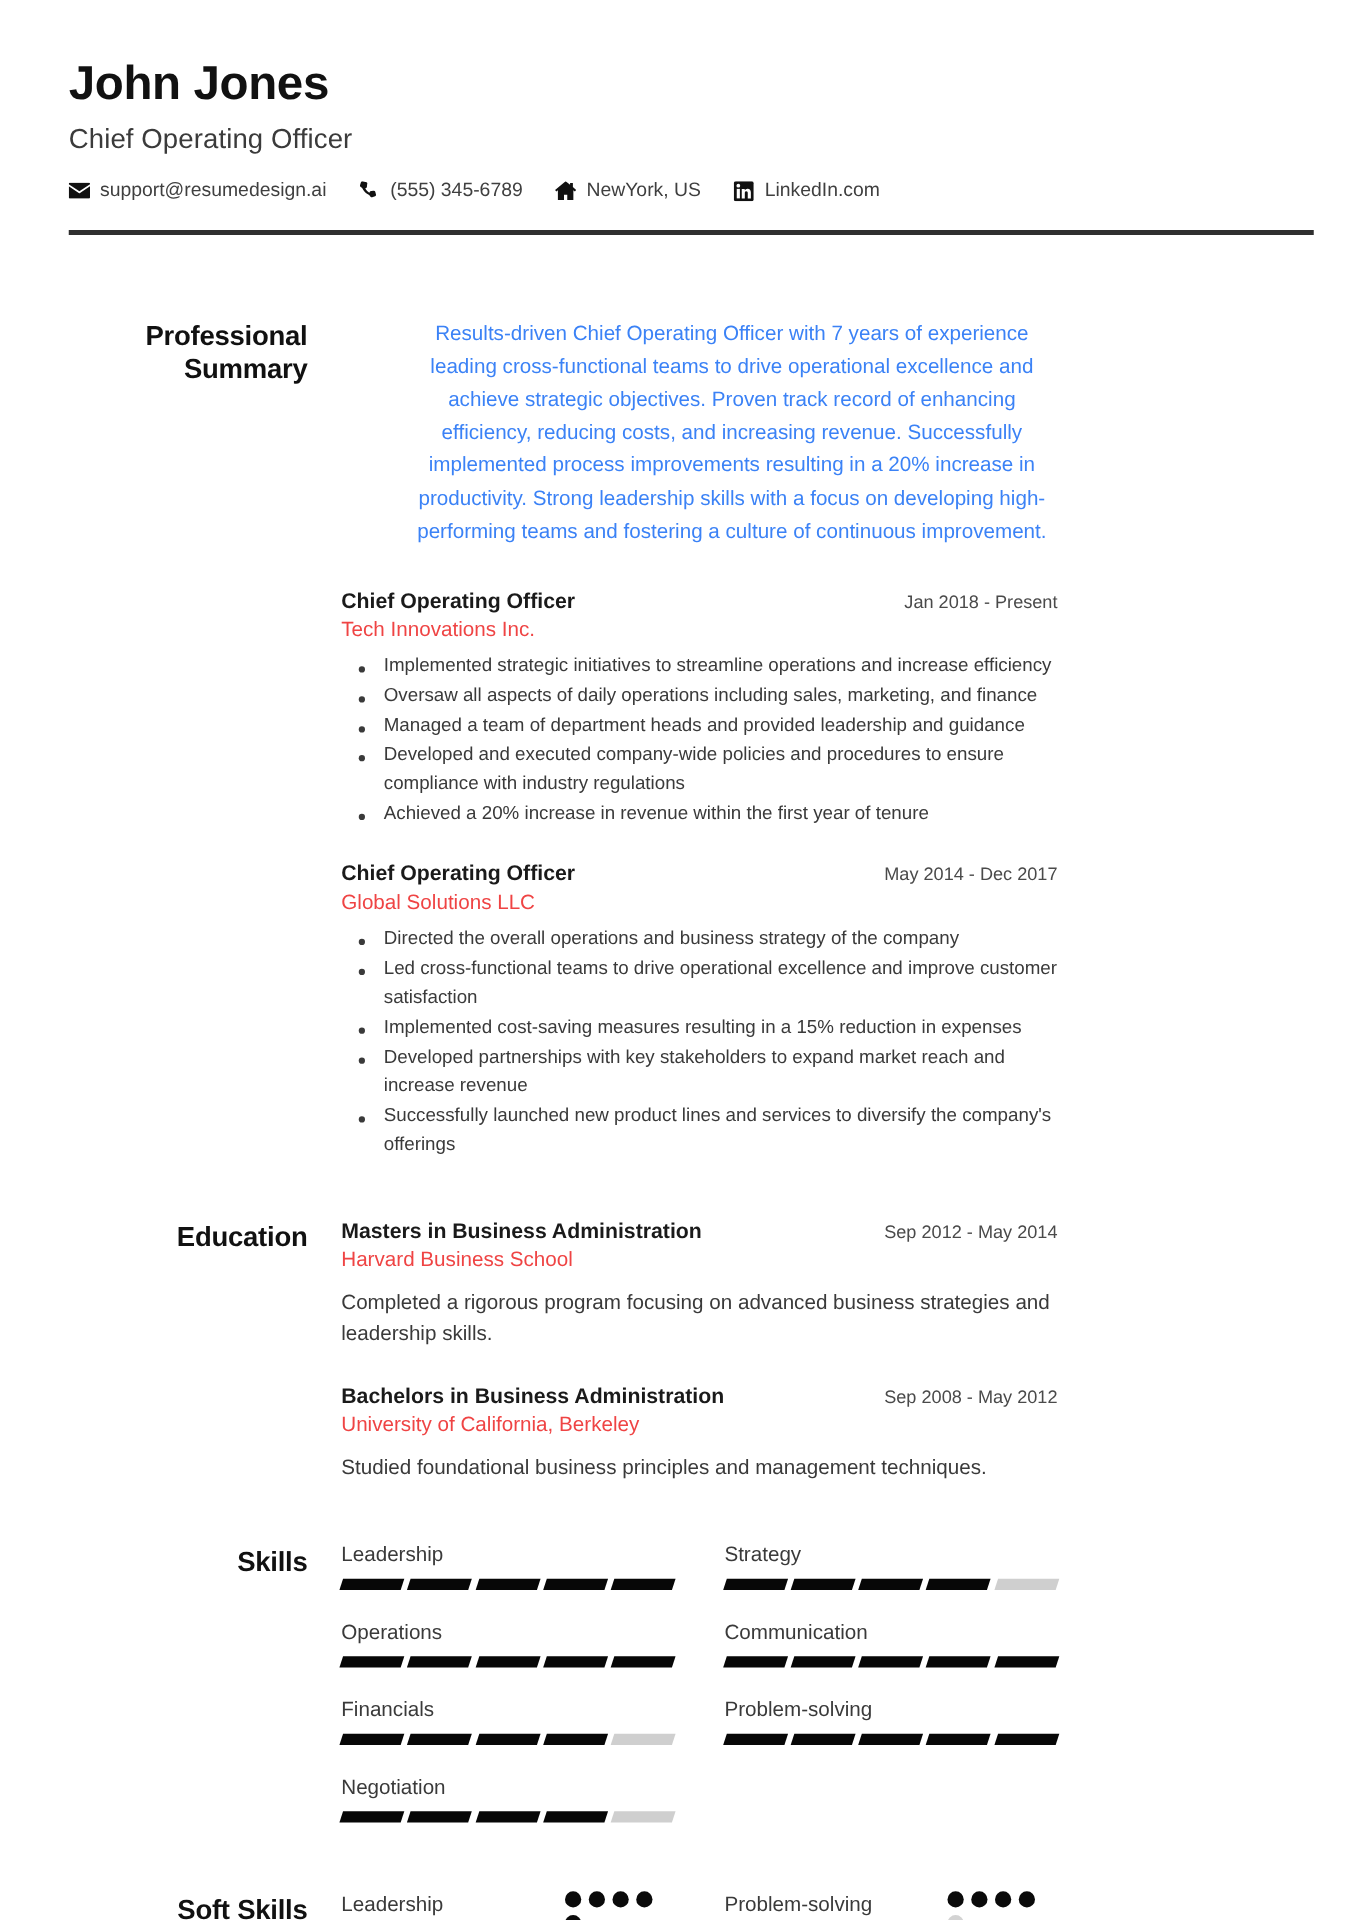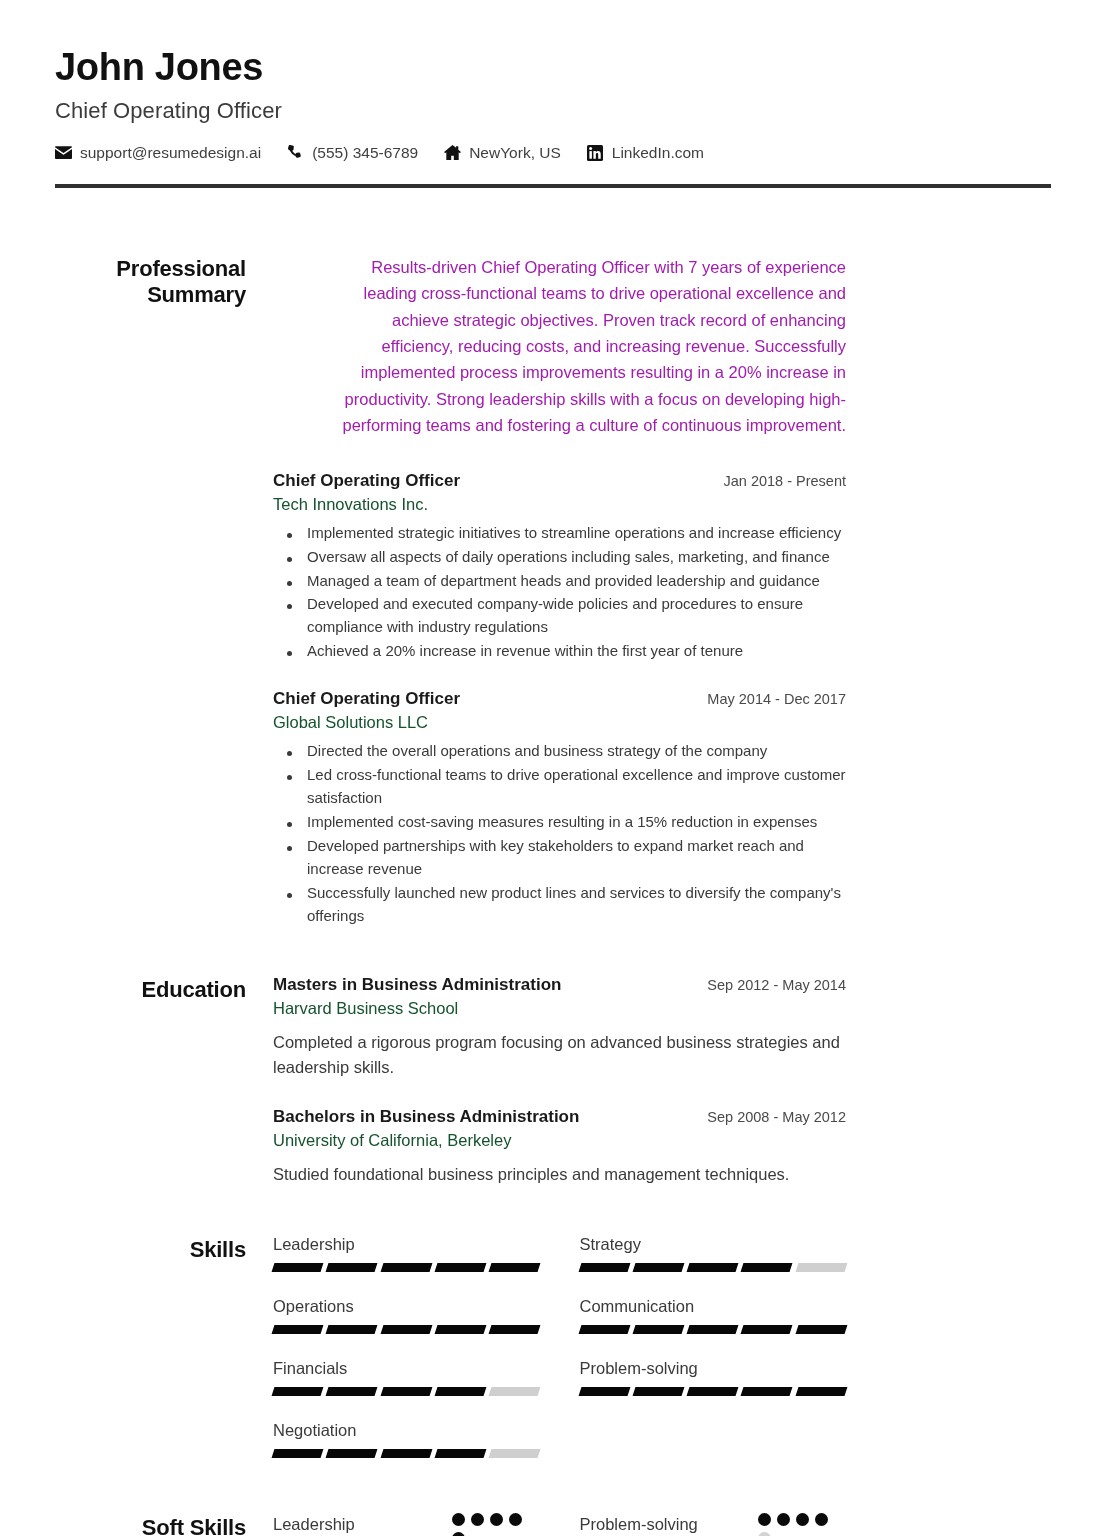--- a/index.html
+++ b/index.html
@@ -94,22 +94,22 @@
 
   #summary-section { margin-top: 66px; gap: 26px; }
   #experience-section { margin-top: 32px; }
   #education-section { margin-top: 46px; }
   #skills-section { margin-top: 48px; }
   #softskills-section { margin-top: 30px; }
 
   .summary-text {
     font-size: 16.5px;
     line-height: 1.60;
-    color: #a21caf;
-    text-align: right;
+    color: #3b82f6;
+    text-align: center;
   }
 
   
   .entry { margin-bottom: 20px; }
   .entry:last-child { margin-bottom: 0; }
   .entry-head {
     display: flex;
     justify-content: space-between;
     align-items: baseline;
   }
@@ -119,21 +119,21 @@
     color: #1a1a1a;
   }
   .entry-date {
     font-size: 14.5px;
     color: #4a4a4a;
     white-space: nowrap;
     padding-left: 18px;
   }
   .entry-org {
     font-size: 16.5px;
-    color: #14532d;
+    color: #ef4444;
     margin-top: 4px;
   }
   .entry-desc {
     font-size: 16.5px;
     line-height: 1.55;
     color: #3a3a3a;
     margin-top: 12px;
   }
   ul.bullets {
     margin-top: 8px;

